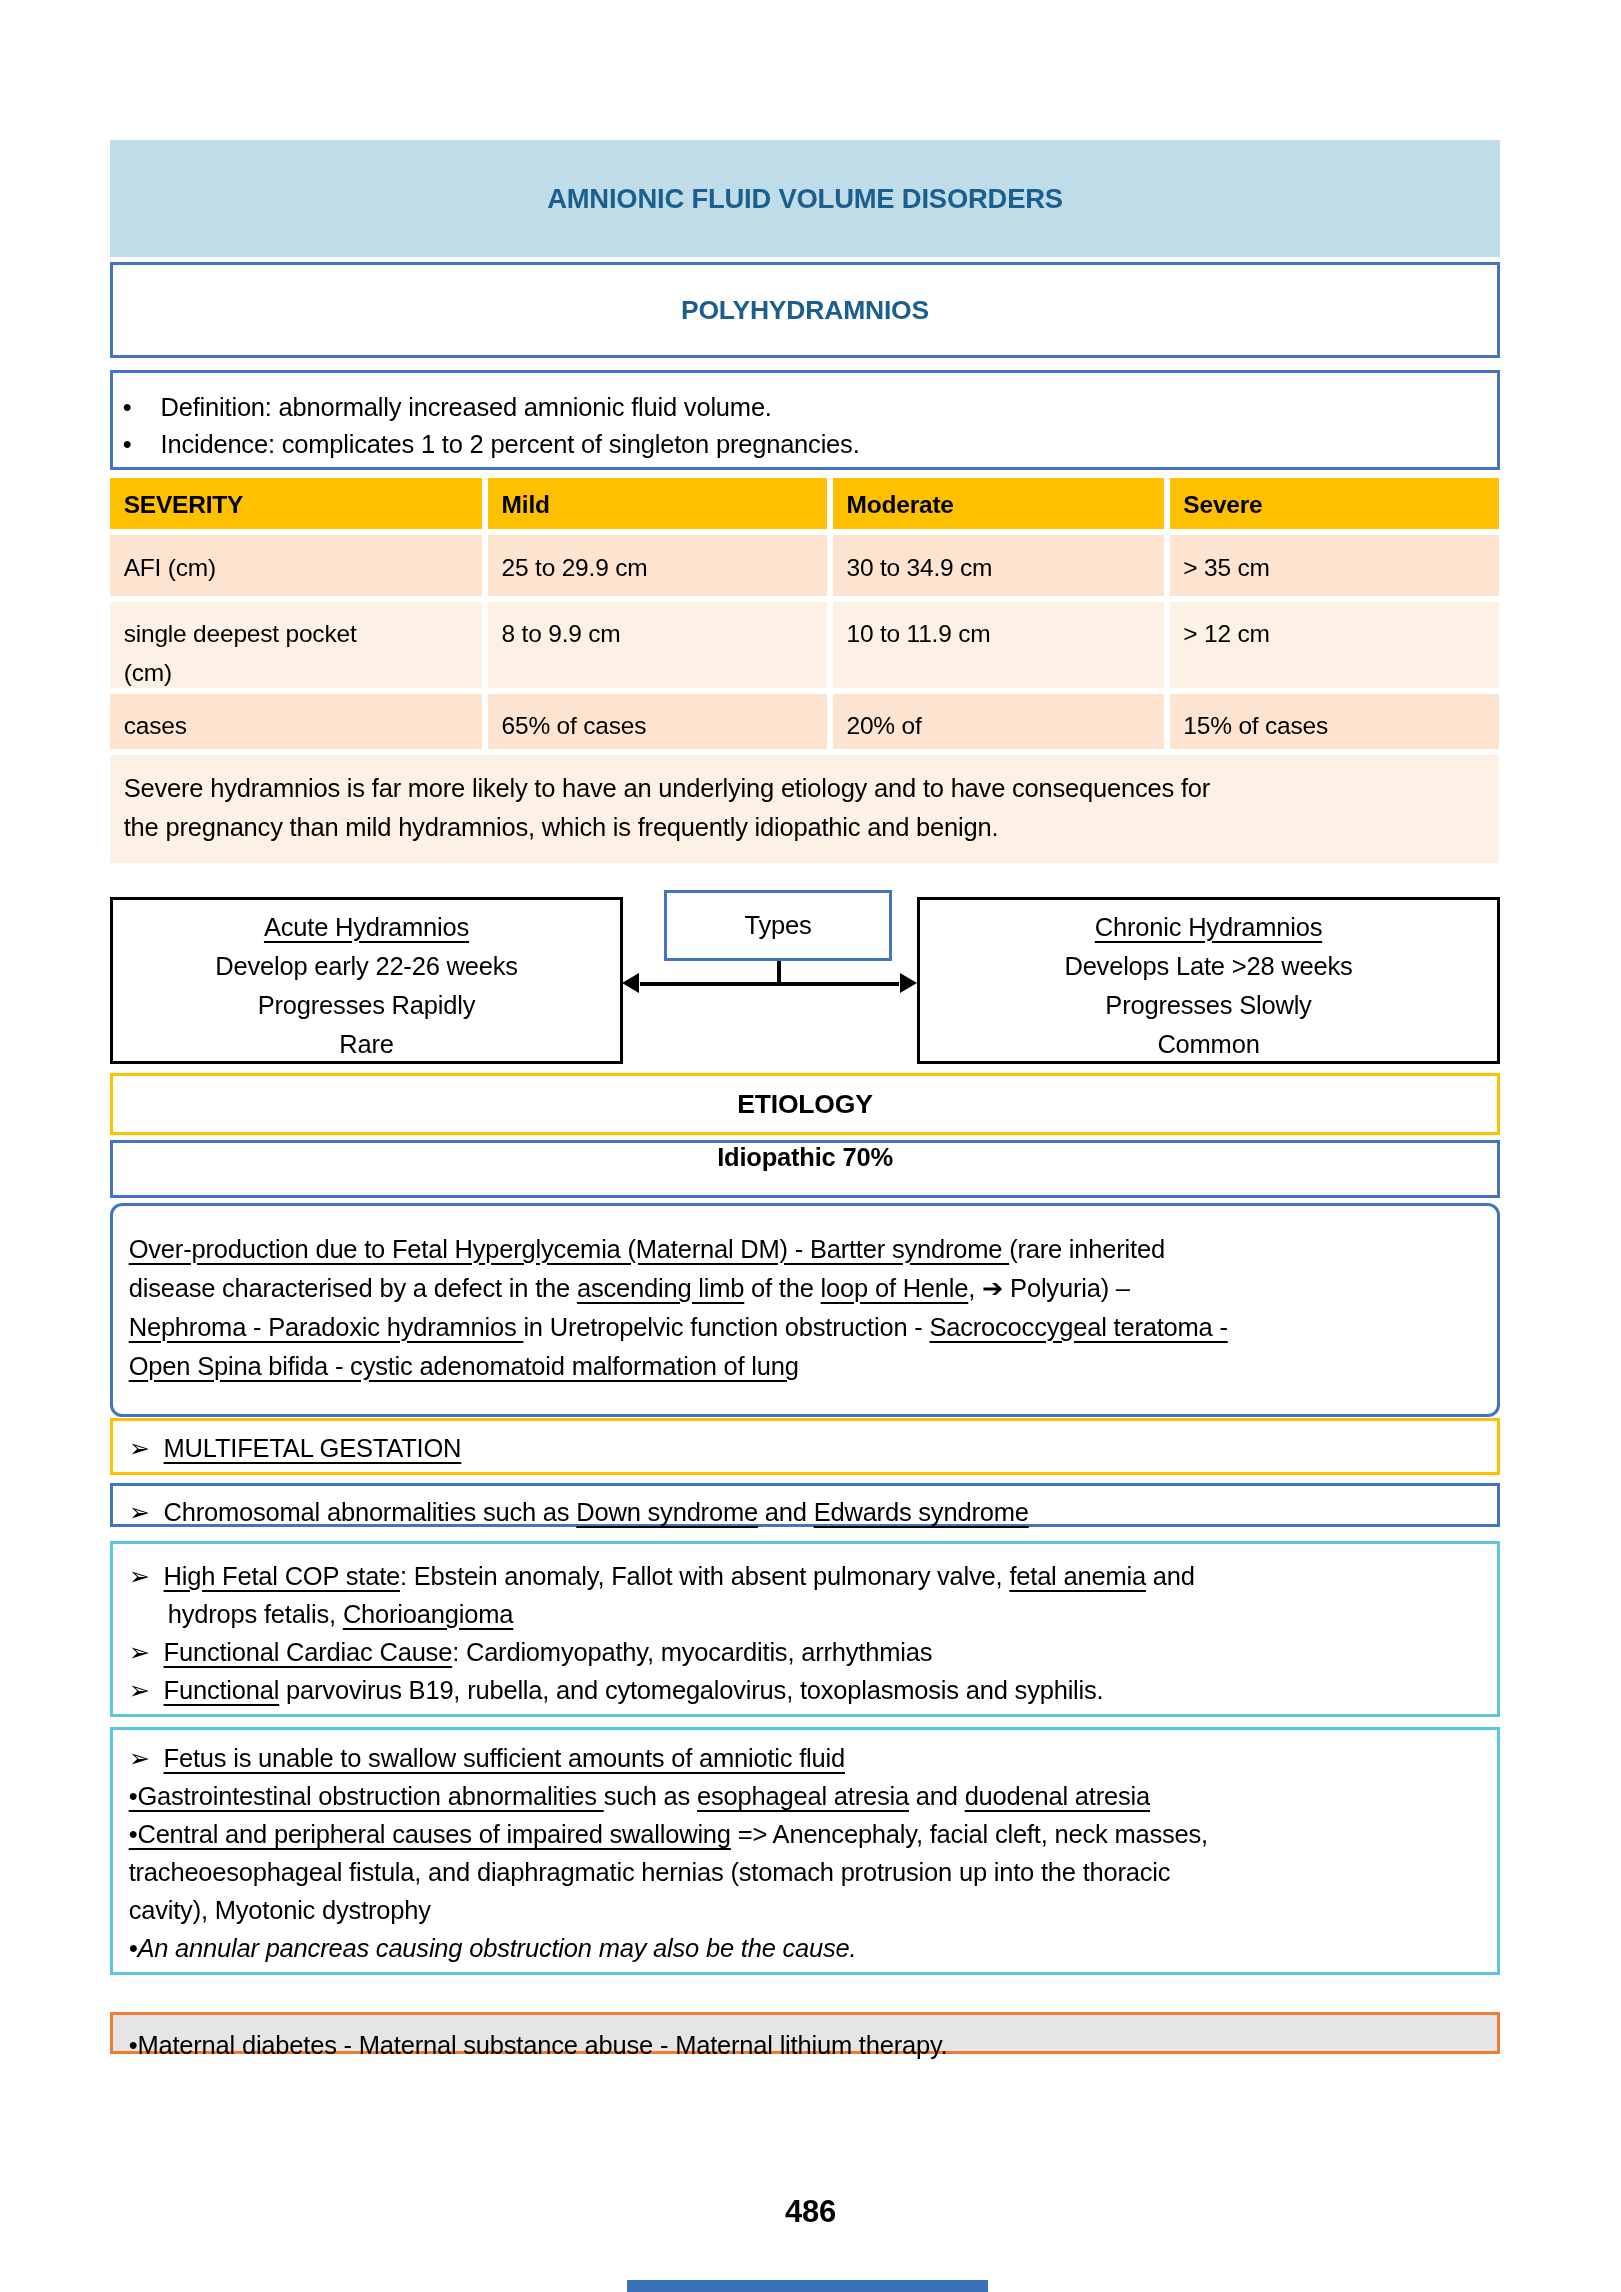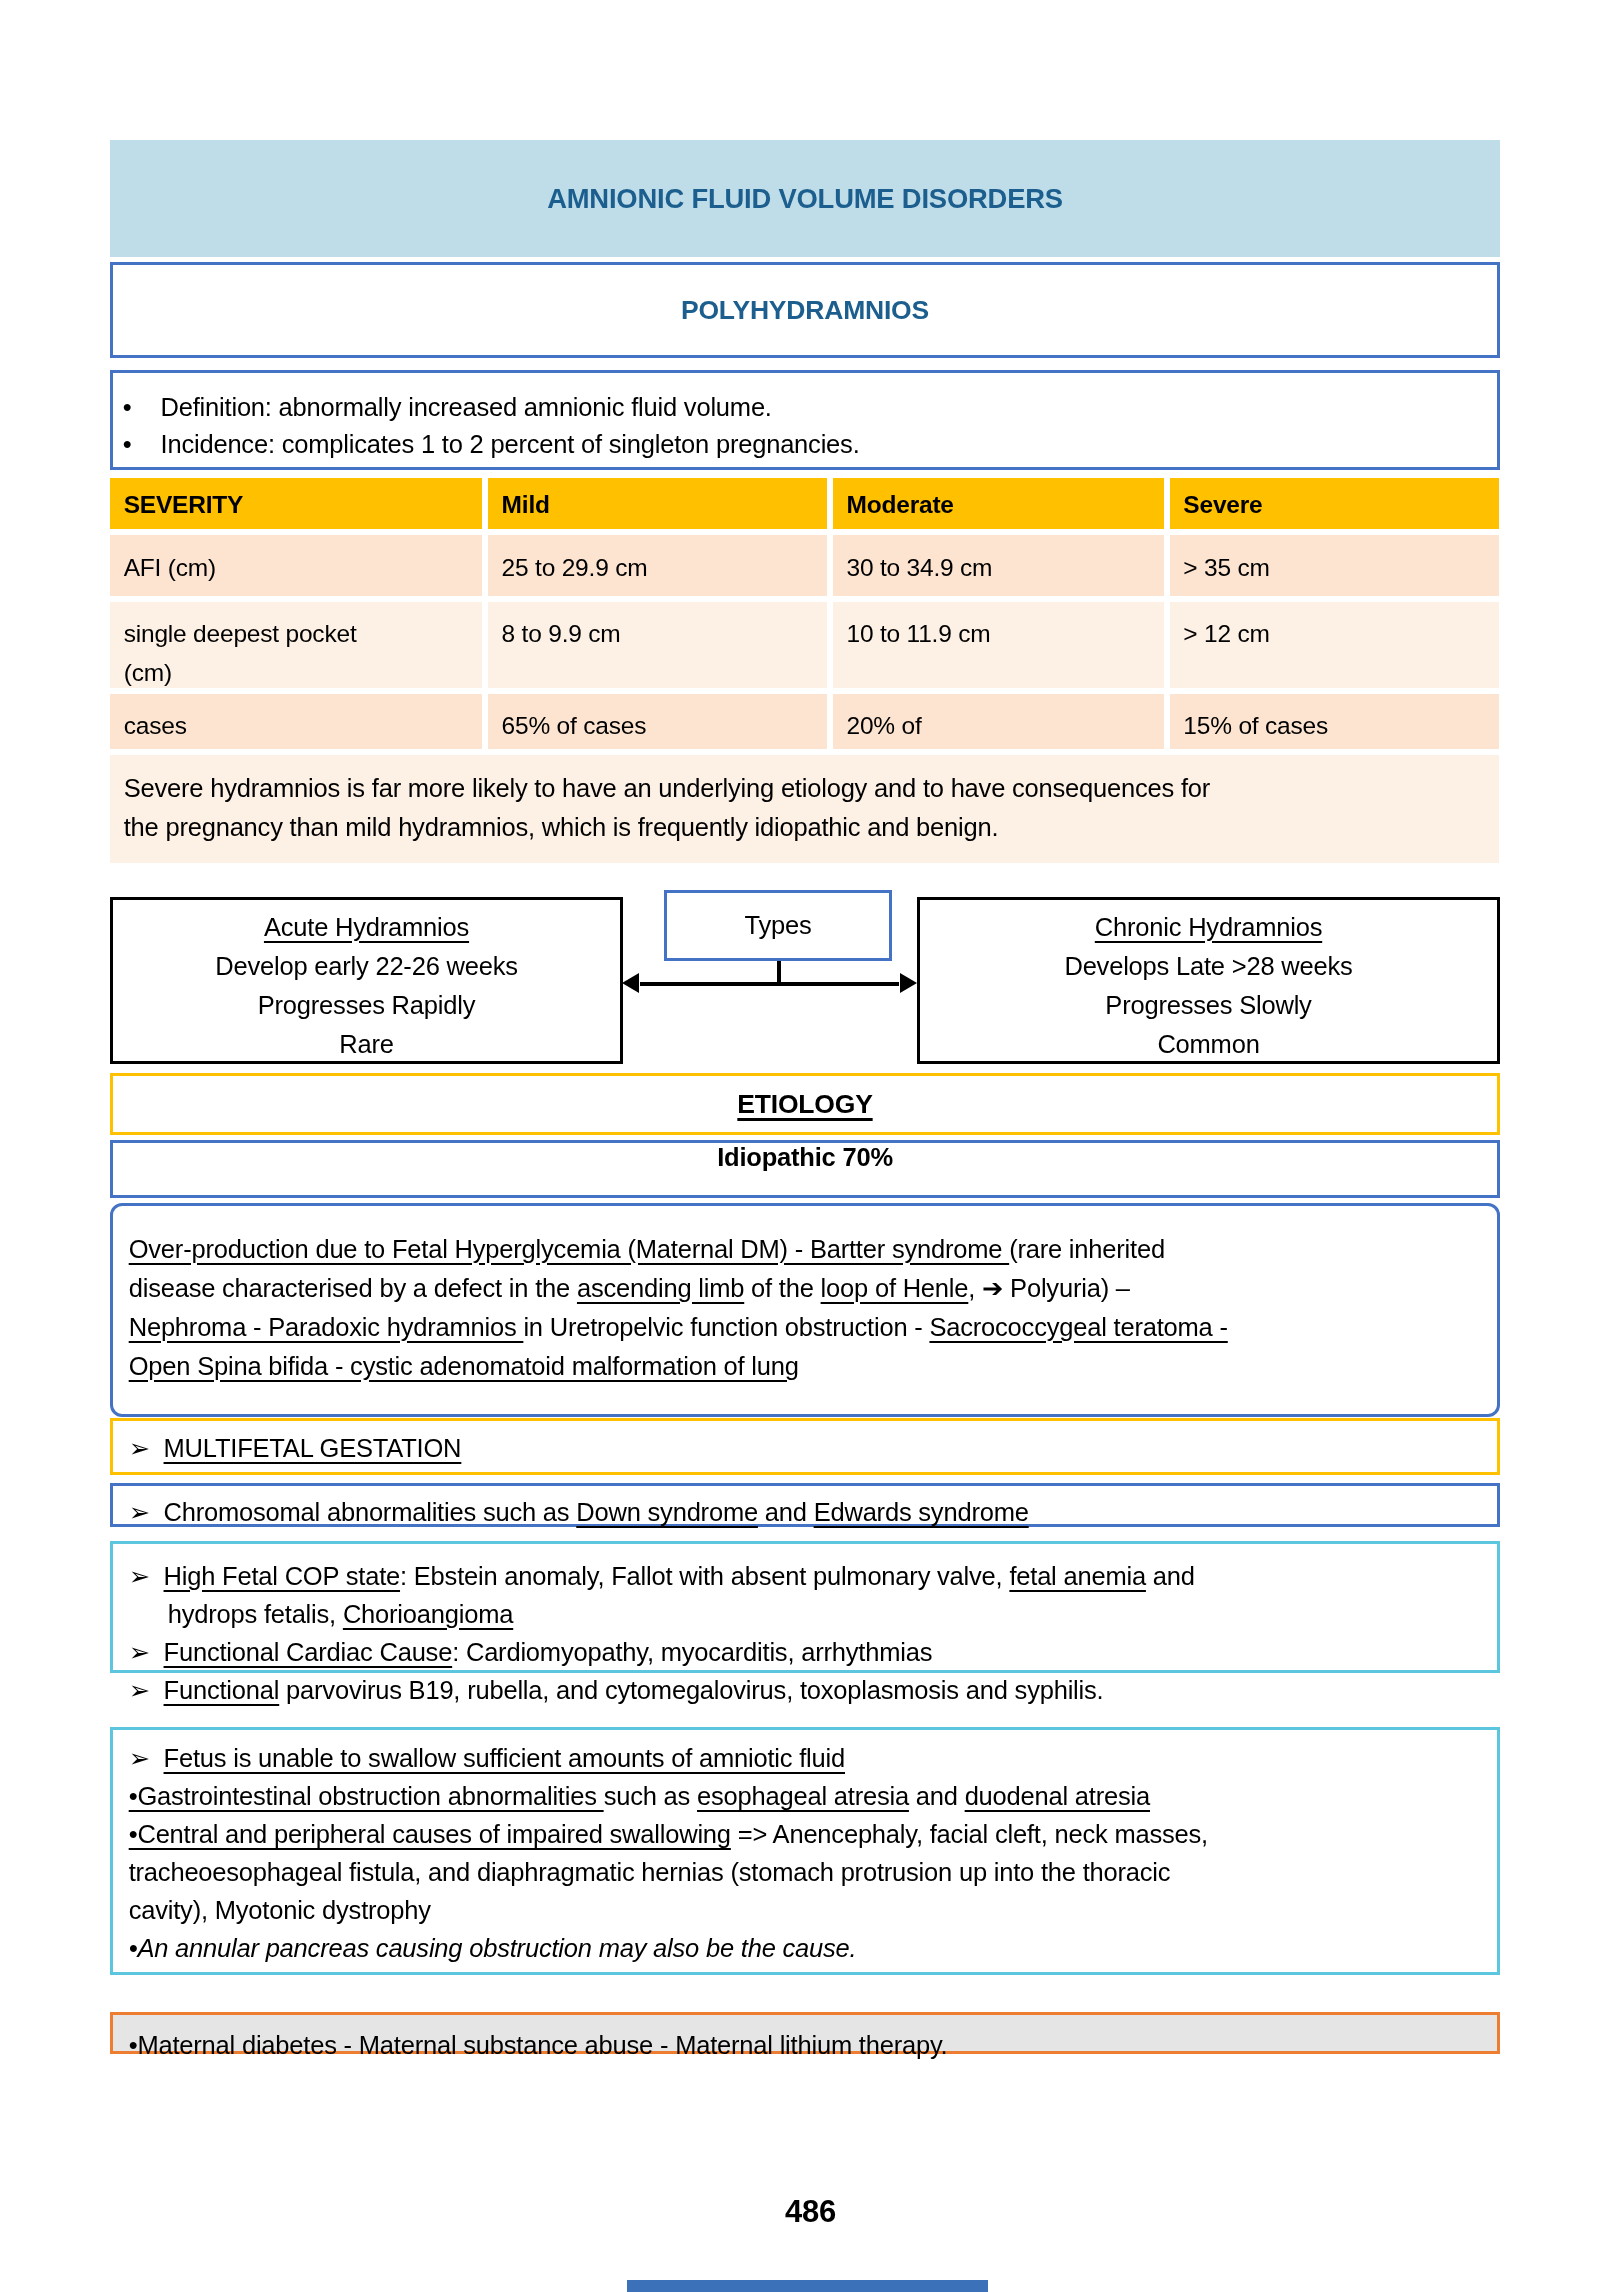--- a/index.html
+++ b/index.html
@@ -40,29 +40,29 @@
   .vline{position:absolute;left:667px;top:71px;width:3.9px;height:21.6px;background:#000;}
   .harrow{position:absolute;left:530px;top:92px;width:259px;height:3.9px;background:#000;}
   .harrow::before{content:"";position:absolute;left:-17.6px;top:-8.8px;width:0;height:0;
                   border-top:10.8px solid transparent;border-bottom:10.8px solid transparent;border-right:17.6px solid #000;}
   .harrow::after{content:"";position:absolute;right:-17.6px;top:-8.8px;width:0;height:0;
                  border-top:10.8px solid transparent;border-bottom:10.8px solid transparent;border-left:17.6px solid #000;}
 
   
   .etio{top:1073px;height:62px;border:3.9px solid var(--gold,#FFC000);background:#fff;
         display:flex;align-items:center;justify-content:center;}
-  .etio .t{font-weight:bold;font-size:26.5px;text-decoration:underline;text-decoration-thickness:2.5px;text-underline-offset:4.9px;}
+  .etio .t{font-weight:bold;font-size:26.5px;text-decoration-thickness:2.5px;text-underline-offset:4.9px;}
   .idio{top:1140px;height:58px;display:flex;align-items:flex-start;justify-content:center;}
   .idio .t{font-weight:bold;font-size:25.5px;}
   .overprod{top:1203px;height:214px;padding:23.5px 19.6px 0 15.7px;font-size:25.5px;line-height:39px;border-radius:12px;}
   .multi{top:1418px;height:57px;border:3.9px solid var(--gold,#FFC000);background:#fff;
          padding:10.8px 19.6px 0 15.7px;font-size:25.5px;line-height:33px;}
   .chromo{top:1483px;height:44px;padding:9.8px 19.6px 0 15.7px;font-size:25.5px;line-height:33px;}
   .box-cyan{border:3.9px solid var(--cyan,#5BC6DE);background:#fff;}
-  .cop{top:1541px;height:132px;padding:12.7px 19.6px 0 15.7px;font-size:25.5px;line-height:38px;}
+  .cop{top:1541px;height:176px;padding:12.7px 19.6px 0 15.7px;font-size:25.5px;line-height:38px;}
   .fetus{top:1727px;height:248px;padding:8.8px 19.6px 0 15.7px;font-size:25.5px;line-height:38px;}
   .maternal{top:2012px;height:42px;border:3.9px solid var(--orange,#ED7D31);background:#e5e5e5;
             padding:13.7px 19.6px 0 15.7px;font-size:25.5px;line-height:33px;}
 
   
   .tline{padding-left:39px;text-indent:-39px;}
   .tline.cont{text-indent:0;}
   .marker{margin-right:13.7px;}
   .u{text-decoration:underline;text-decoration-thickness:2px;text-underline-offset:4.9px;}
   .i{font-style:italic;}

